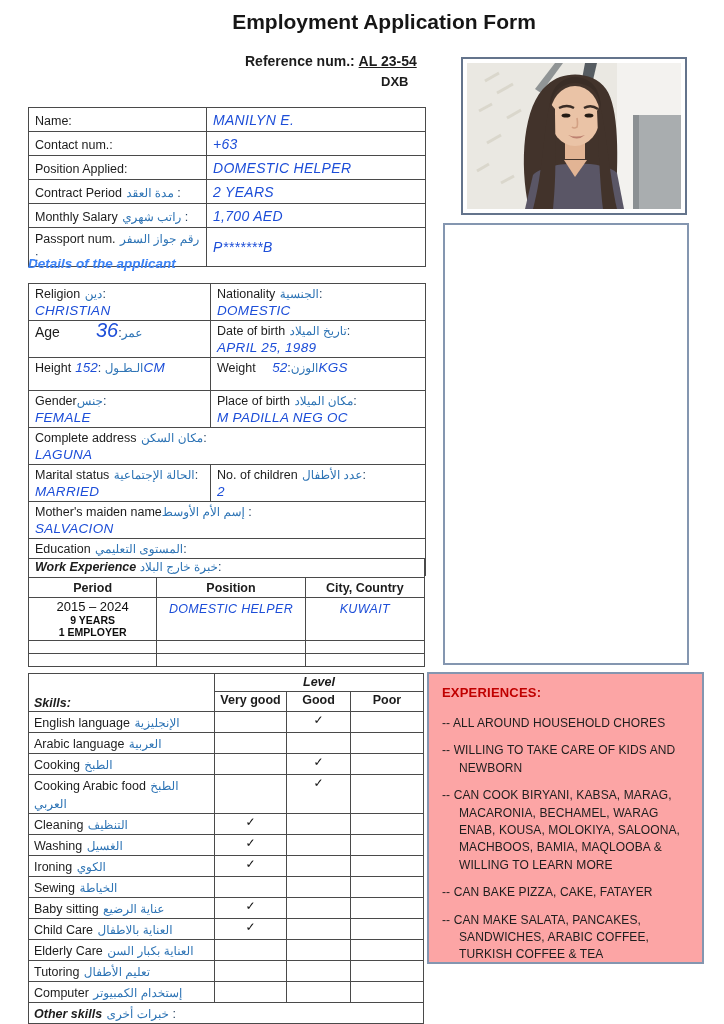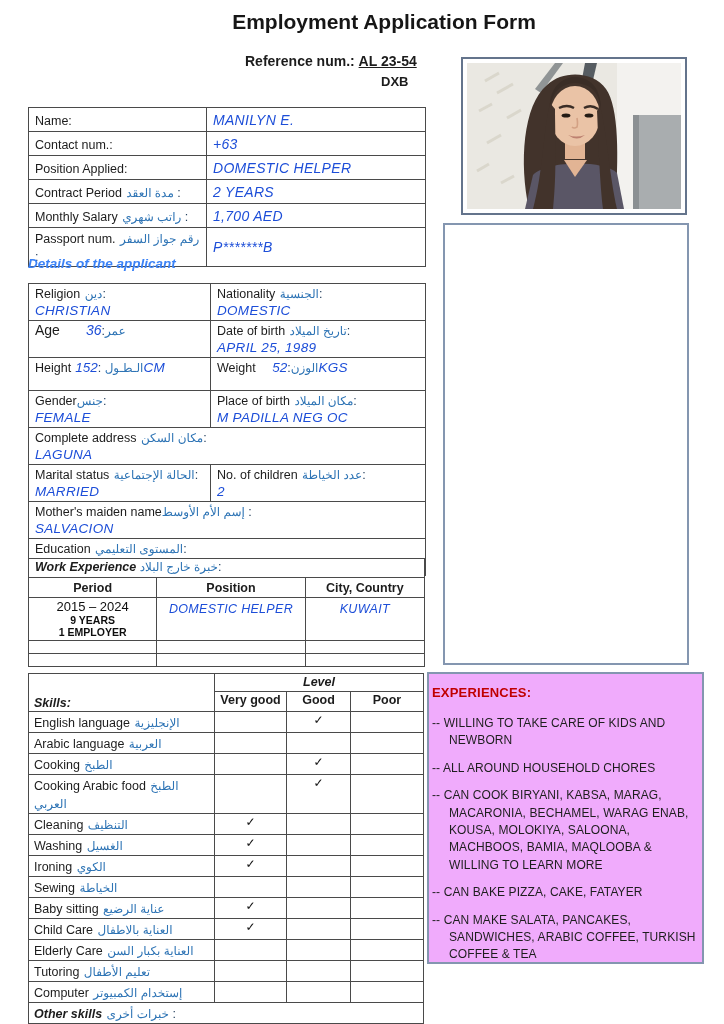--- a/index.html
+++ b/index.html
@@ -47,21 +47,21 @@
   .sktbl .chk{text-align:center;font-size:12px;color:#111;}
   .sktbl .other .en{font-weight:700;font-style:italic;}
 
   
   .photo{left:461px;top:57px;width:226px;height:158px;border:2px solid #64748c;
          background:#fff;box-sizing:border-box;padding:4px;}
   .photo svg{width:100%;height:100%;display:block;}
   .bigbox{left:443px;top:223px;width:246px;height:442px;border:2px solid #8496b0;
           box-sizing:border-box;background:#fff;}
   .expbox{left:427px;top:672px;width:277px;height:292px;border:2px solid #8496b0;
-          box-sizing:border-box;background:#f0abfc;padding:11px 3px;}
+          box-sizing:border-box;background:#fca5a5;padding:11px 13px;}
   .exphead{color:#C00000;font-weight:700;font-size:13px;margin-bottom:15px;letter-spacing:.2px;}
   .expitem{font-size:12px;color:#1e1e1e;line-height:1.45;margin-bottom:10px;
            padding-left:17px;text-indent:-17px;letter-spacing:.1px;}
 </style>
 </head>
 <body>
 
 <div class="page">
 
   <div class="abs title">Employment Application Form</div>
@@ -145,21 +145,21 @@
             <div class="lblline"><span class="en">Religion</span> <span class="ar">دين</span><span class="cl">:</span></div>
             <span class="val">CHRISTIAN</span>
           </td>
       <td>
             <div class="lblline"><span class="en">Nationality</span> <span class="ar">الجنسية</span><span class="cl">:</span></div>
             <span class="val">DOMESTIC</span>
           </td>
     </tr>
     <tr style="height:35px">
       <td>
-            <div class="lblline"><span class="en" style="font-size:14px">Age</span><span class="ar">عمر</span><span class="cl">:</span><span class="val inlineval" style="margin-left:26px;font-size:14px">36</span></div>
+            <div class="lblline"><span class="en" style="font-size:14px">Age</span><span class="ar">عمر</span><span class="cl">:</span><span class="val inlineval" style="margin-left:36px;font-size:20px">36</span></div>
           </td>
       <td>
             <div class="lblline"><span class="en">Date of birth</span> <span class="ar">تاريخ الميلاد</span><span class="cl">:</span></div>
             <span class="val">APRIL 25, 1989</span>
           </td>
     </tr>
     <tr style="height:33px">
       <td>
             <div class="lblline"><span class="en">Height</span><span class="ar">الـطـول</span><span class="cl"> :</span><span class="val inlineval" style="margin-left:4px">152CM</span></div>
           </td>
@@ -182,21 +182,21 @@
             <div class="lblline"><span class="en">Complete address</span> <span class="ar">مكان السكن</span><span class="cl">:</span></div>
             <span class="val">LAGUNA</span>
           </td>
     </tr>
     <tr style="height:33px">
       <td>
             <div class="lblline"><span class="en">Marital status</span> <span class="ar">الحالة الإجتماعية</span><span class="cl">:</span></div>
             <span class="val">MARRIED</span>
           </td>
       <td>
-            <div class="lblline"><span class="en">No. of children</span> <span class="ar">عدد الخياطة</span><span class="cl">:</span></div>
+            <div class="lblline"><span class="en">No. of children</span> <span class="ar">عدد الأطفال</span><span class="cl">:</span></div>
             <span class="val">2</span>
           </td>
     </tr>
     <tr style="height:33px">
       <td colspan="2">
             <div class="lblline"><span class="en">Mother's maiden name</span><span class="ar">إسم  الأم  الأوسط</span><span class="cl"> :</span></div>
             <span class="val">SALVACION</span>
           </td>
     </tr>
     <tr style="height:33px">
@@ -343,20 +343,20 @@
     <tr class="other" style="height:20px">
       <td colspan="4"><span class="en">Other skills</span> <span class="ar">خبرات أخرى</span><span class="cl"> :</span></td>
     </tr>
   </tbody>
     </table>
 
   <div class="abs bigbox"></div>
 
   <div class="abs expbox">
     <div class="exphead">EXPERIENCES:</div>
+    <div class="expitem">-- ALL AROUND HOUSEHOLD CHORES</div>
     <div class="expitem">-- WILLING TO TAKE CARE OF KIDS AND NEWBORN</div>
-    <div class="expitem">-- ALL AROUND HOUSEHOLD CHORES</div>
     <div class="expitem">-- CAN COOK BIRYANI, KABSA, MARAG, MACARONIA, BECHAMEL, WARAG ENAB, KOUSA, MOLOKIYA, SALOONA, MACHBOOS, BAMIA, MAQLOOBA &amp; WILLING TO LEARN MORE</div>
     <div class="expitem">-- CAN BAKE PIZZA, CAKE, FATAYER</div>
     <div class="expitem">-- CAN MAKE SALATA, PANCAKES, SANDWICHES, ARABIC COFFEE, TURKISH COFFEE &amp; TEA</div>
   </div>
 
 </div>
 
 </body></html>

